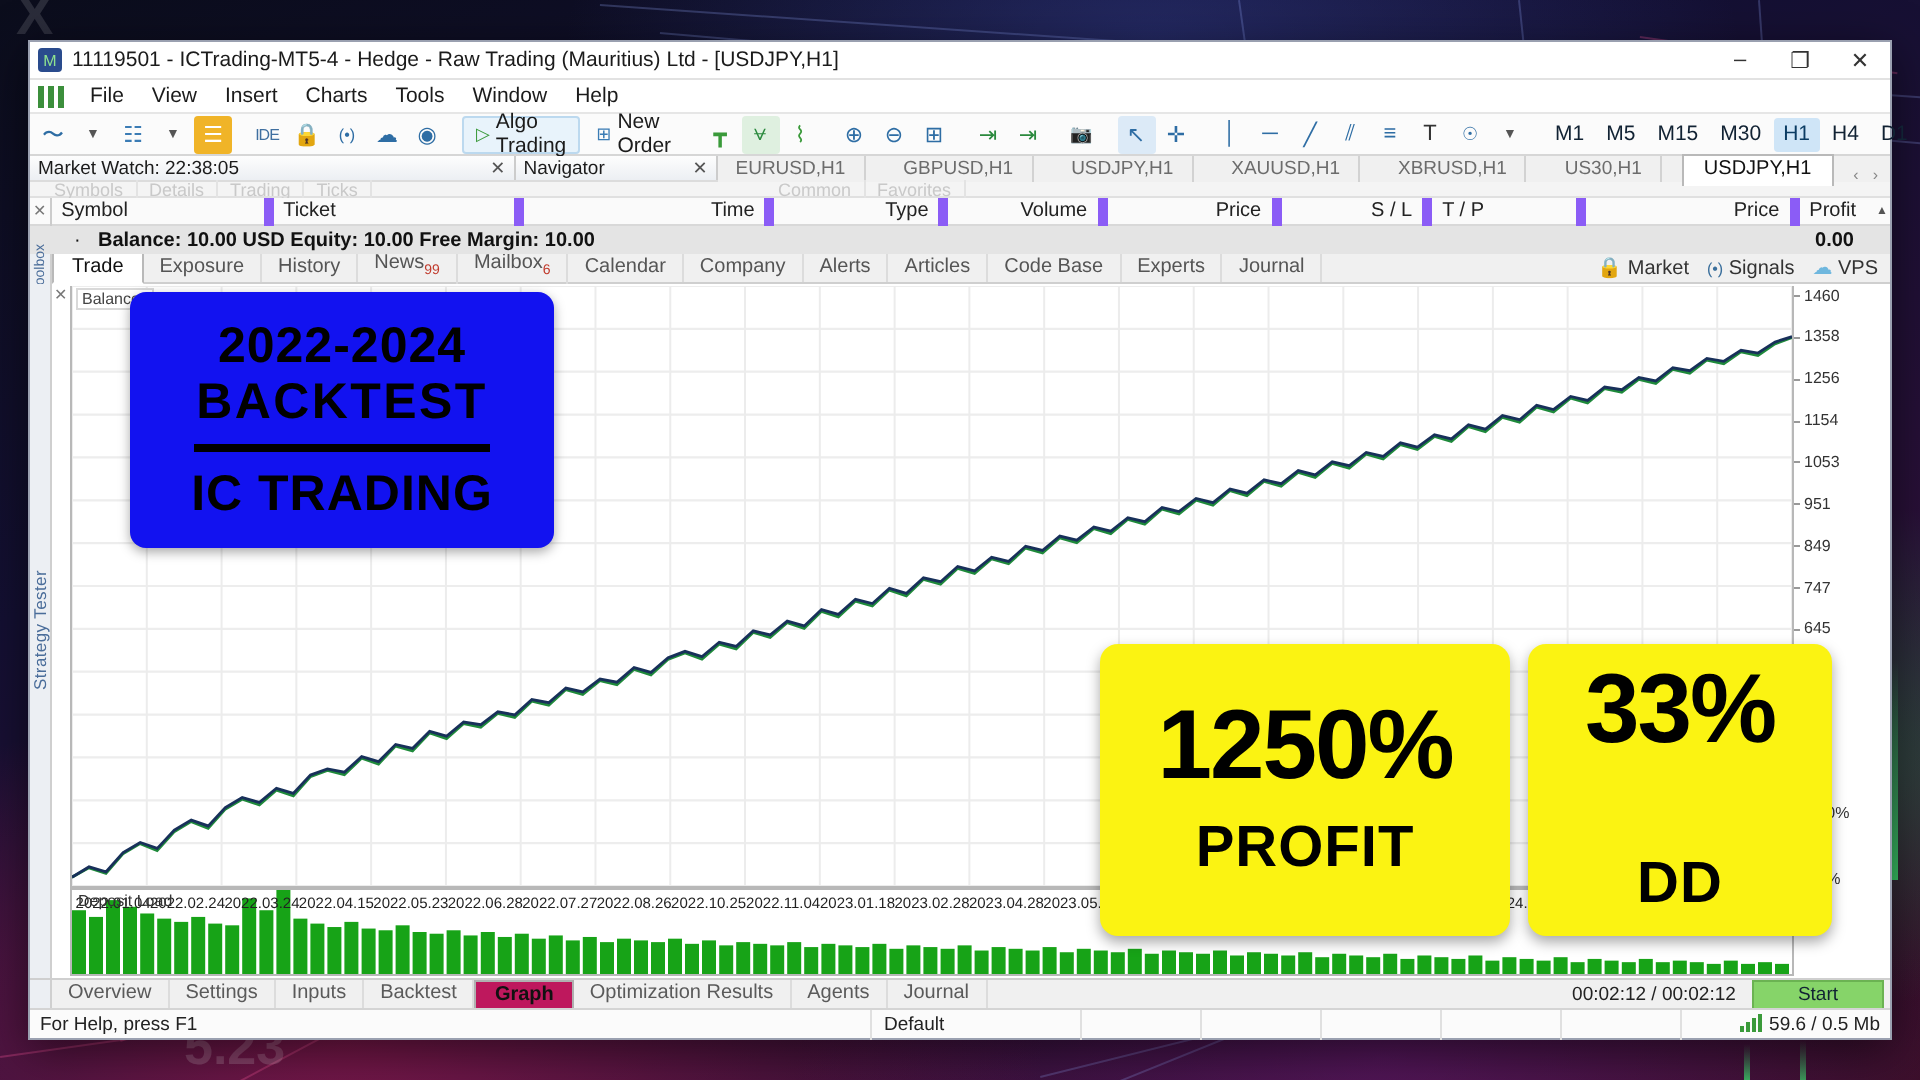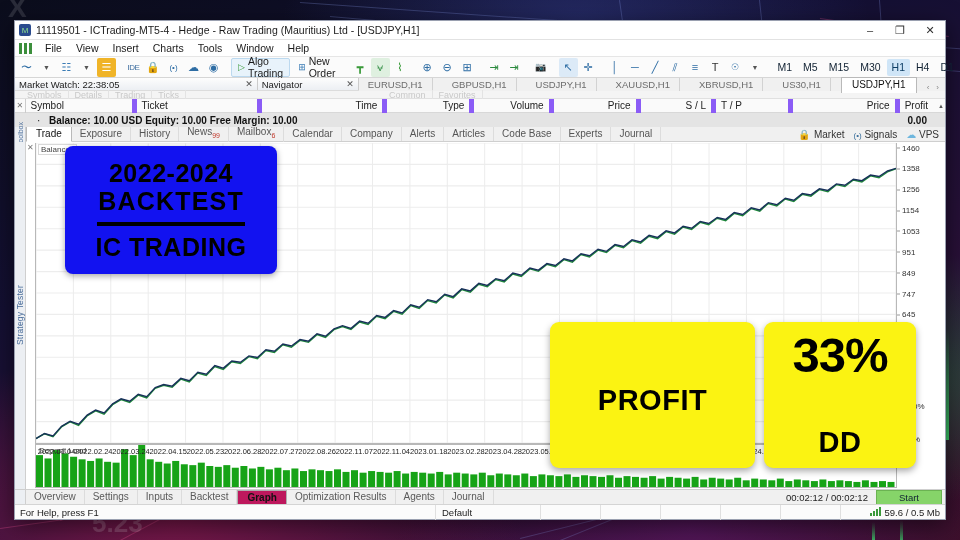--- a/index.html
+++ b/index.html
@@ -538,21 +538,21 @@
 
       <div class="xaxis" id="xaxis" style="bottom:30px;">
           <div class="xtick" style="left:2.5%">2022.01.04</div>
           <div class="xtick" style="left:6.818181818181818%">2022.02.24</div>
           <div class="xtick" style="left:11.136363636363637%">2022.03.24</div>
           <div class="xtick" style="left:15.454545454545453%">2022.04.15</div>
           <div class="xtick" style="left:19.772727272727273%">2022.05.23</div>
           <div class="xtick" style="left:24.09090909090909%">2022.06.28</div>
           <div class="xtick" style="left:28.409090909090907%">2022.07.27</div>
           <div class="xtick" style="left:32.72727272727273%">2022.08.26</div>
-          <div class="xtick" style="left:37.04545454545455%">2022.11.07</div>
+          <div class="xtick" style="left:37.04545454545455%">2022.10.25</div>
           <div class="xtick" style="left:41.36363636363637%">2022.11.04</div>
           <div class="xtick" style="left:45.68181818181818%">2023.01.18</div>
           <div class="xtick" style="left:50%">2023.02.28</div>
           <div class="xtick" style="left:54.31818181818181%">2023.04.28</div>
           <div class="xtick" style="left:58.63636363636364%">2023.05.26</div>
           <div class="xtick" style="left:62.95454545454545%">2023.06.21</div>
           <div class="xtick" style="left:67.27272727272727%">2023.08.14</div>
           <div class="xtick" style="left:71.5909090909091%">2023.09.26</div>
           <div class="xtick" style="left:75.9090909090909%">2023.11.27</div>
           <div class="xtick" style="left:80.22727272727273%">2024.01.10</div>
@@ -563,20 +563,21 @@
         </div>
 
       <div class="ov-blue" style="left:39px;top:4px;">
         <div class="l1">2022-2024</div>
         <div class="l2">BACKTEST</div>
         <div class="rule"></div>
         <div class="l3">IC TRADING</div>
       </div>
 
       <div class="ov-y" id="ov-profit" style="left:524px;top:180px;">
+        <div class="big">1250%</div>
         <div class="sub">PROFIT</div>
       </div>
 
       <div class="ov-y" id="ov-dd" style="left:738px;top:180px;">
         <div class="big">33%</div>
         <div class="sub">DD</div>
       </div>
     </div>
   </div>
 

